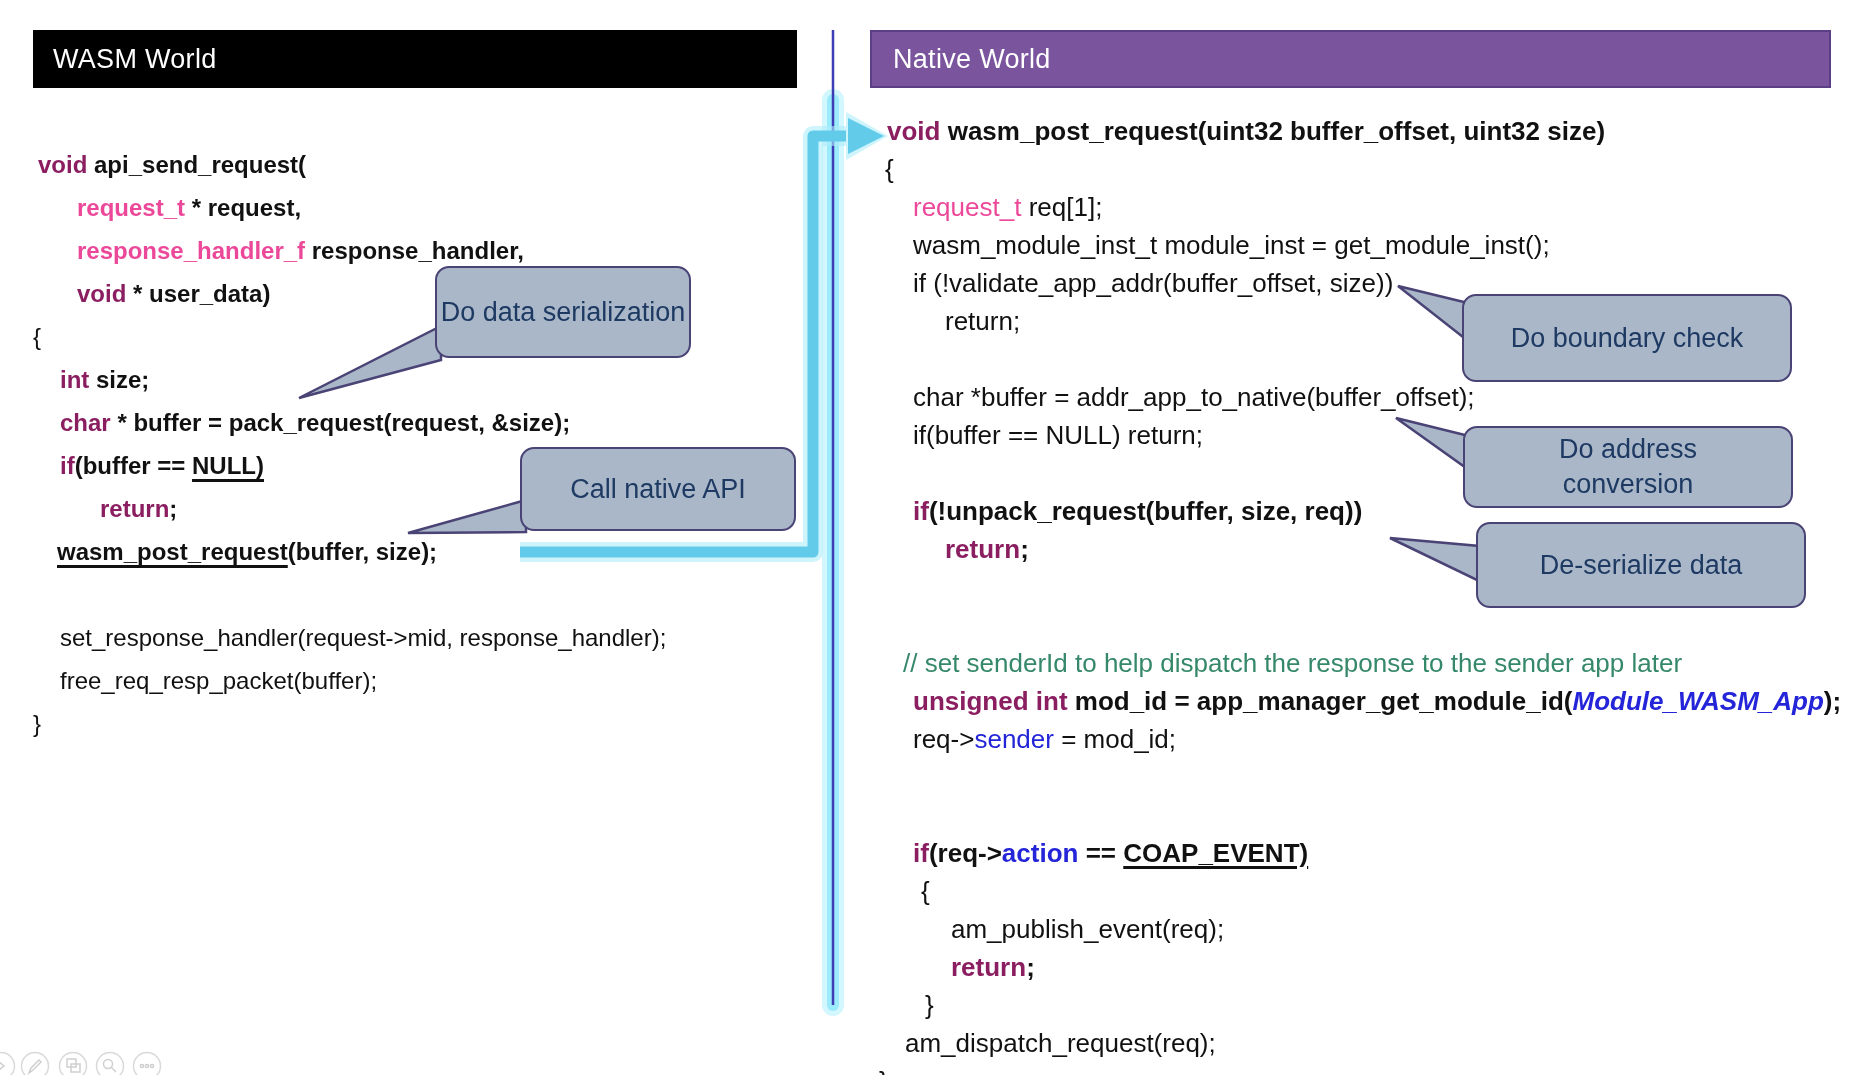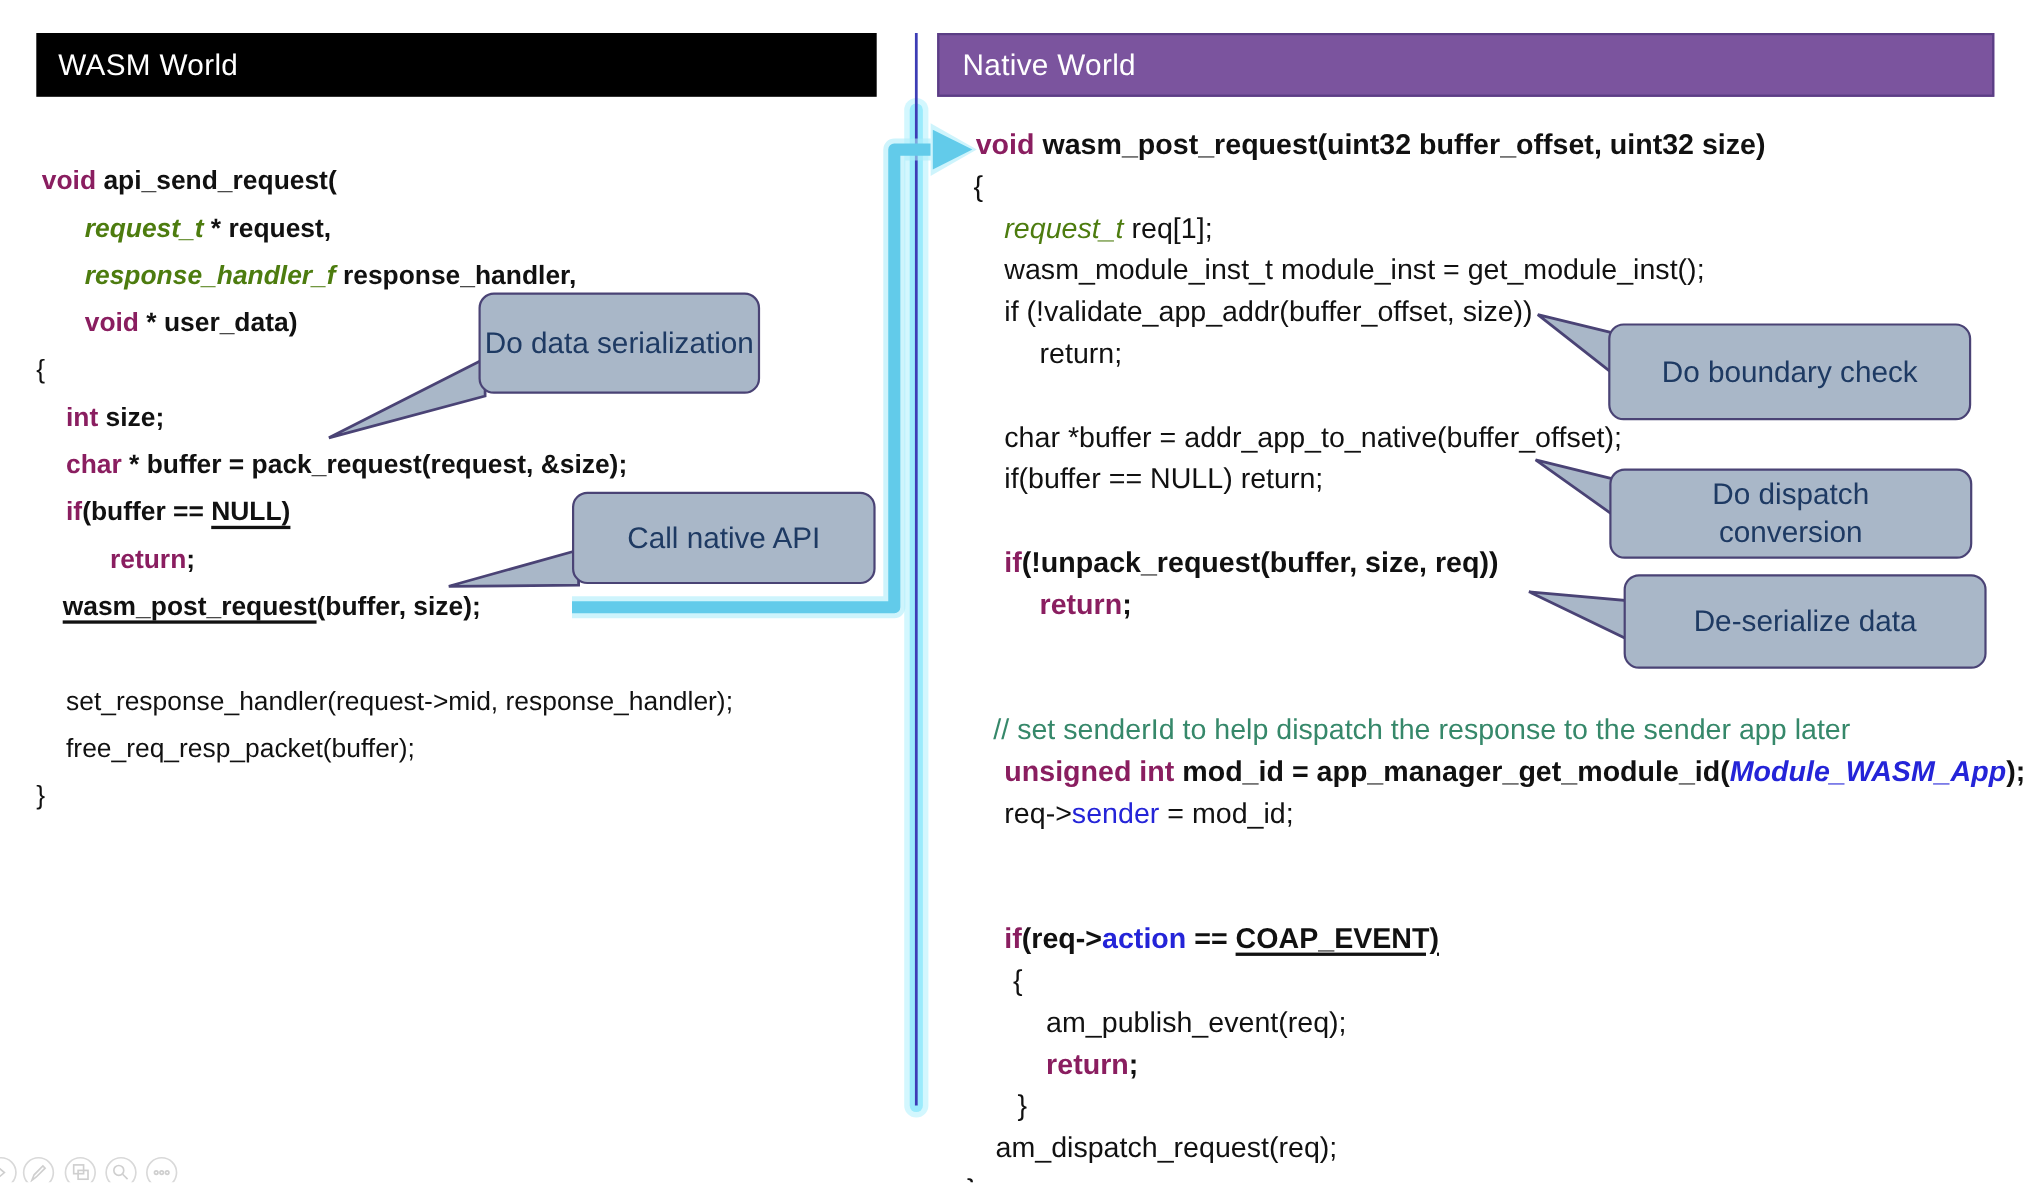--- a/index.html
+++ b/index.html
@@ -1,28 +1,28 @@
 <!DOCTYPE html>
 <html><head>
 <meta charset="utf-8">
 <style>
   html,body{margin:0;padding:0;background:#fff;}
   #slide{position:relative;width:1856px;height:1075px;background:#ffffff;overflow:hidden;
          font-family:"Liberation Sans",sans-serif;}
   .hdr{position:absolute;height:58px;display:flex;align-items:center;
        color:#ffffff;font-size:27px;letter-spacing:.3px;z-index:3;}
   #wasm-hdr{left:33px;top:30px;width:764px;background:#000000;padding-left:20px;box-sizing:border-box;}
-  #native-hdr{left:852px;top:30px;width:961px;background:#7B549E;border:2px solid #5B3E85;
+  #native-hdr{left:870px;top:30px;width:961px;background:#7B549E;border:2px solid #5B3E85;
               padding-left:21px;box-sizing:border-box;}
   .code{position:absolute;white-space:pre;color:#111111;z-index:1;}
   #left-code{left:33px;top:143px;font-size:24px;line-height:43px;font-weight:700;}
   #right-code{left:885px;top:112px;font-size:26px;line-height:38px;font-weight:400;}
   .cl{min-height:1em;}
   .w-r{font-weight:400;} .w-b{font-weight:700;}
-  .kw{color:#8A1E60;} .type{color:#4d7c0f;font-style:italic;} .cmt{color:#36886A;}
+  .kw{color:#8A1E60;} .type{color:#ec4899;} .cmt{color:#36886A;}
   .blue{color:#2424D8;} .mod{color:#2424D8;font-style:italic;font-weight:700;margin-top:40px;}
   .u{text-decoration:underline;text-underline-offset:5px;text-decoration-thickness:3px;}
   #right-code .u{text-decoration-thickness:2.5px;text-underline-offset:4px;}
   #overlay{position:absolute;left:0;top:0;z-index:2;pointer-events:none;}
   .callout{position:absolute;background:#A9B7C8;border:2.5px solid #4A4375;border-radius:14px;
            display:flex;align-items:center;justify-content:center;text-align:center;
            color:#1E3A63;font-size:27px;line-height:35px;z-index:3;box-sizing:border-box;}
   #co-serialization{left:435px;top:266px;width:256px;height:92px;}
   #co-call-native{left:520px;top:447px;width:276px;height:84px;}
   #co-boundary{left:1462px;top:294px;width:330px;height:88px;}
@@ -69,21 +69,21 @@
   <div id="co-serialization" class="callout">
     <span>Do data serialization</span>
   </div>
   <div id="co-boundary" class="callout">
     <span>Do boundary check</span>
   </div>
   <div id="co-call-native" class="callout">
     <span>Call native API</span>
   </div>
   <div id="co-address" class="callout">
-    <span>Do dispatch conversion</span>
+    <span>Do address conversion</span>
   </div>
   <div id="co-deserialize" class="callout">
     <span>De-serialize data</span>
   </div>
 
   <svg id="page-controls" width="200" height="44" viewBox="0 0 200 44">
     <g stroke="#D9D9D9" fill="none" stroke-width="1.5">
       <circle cx="14" cy="22" r="13.5"></circle>
       <path d="M11 17 L17 22 L11 27" stroke="#CFCFCF"></path>
     </g>

